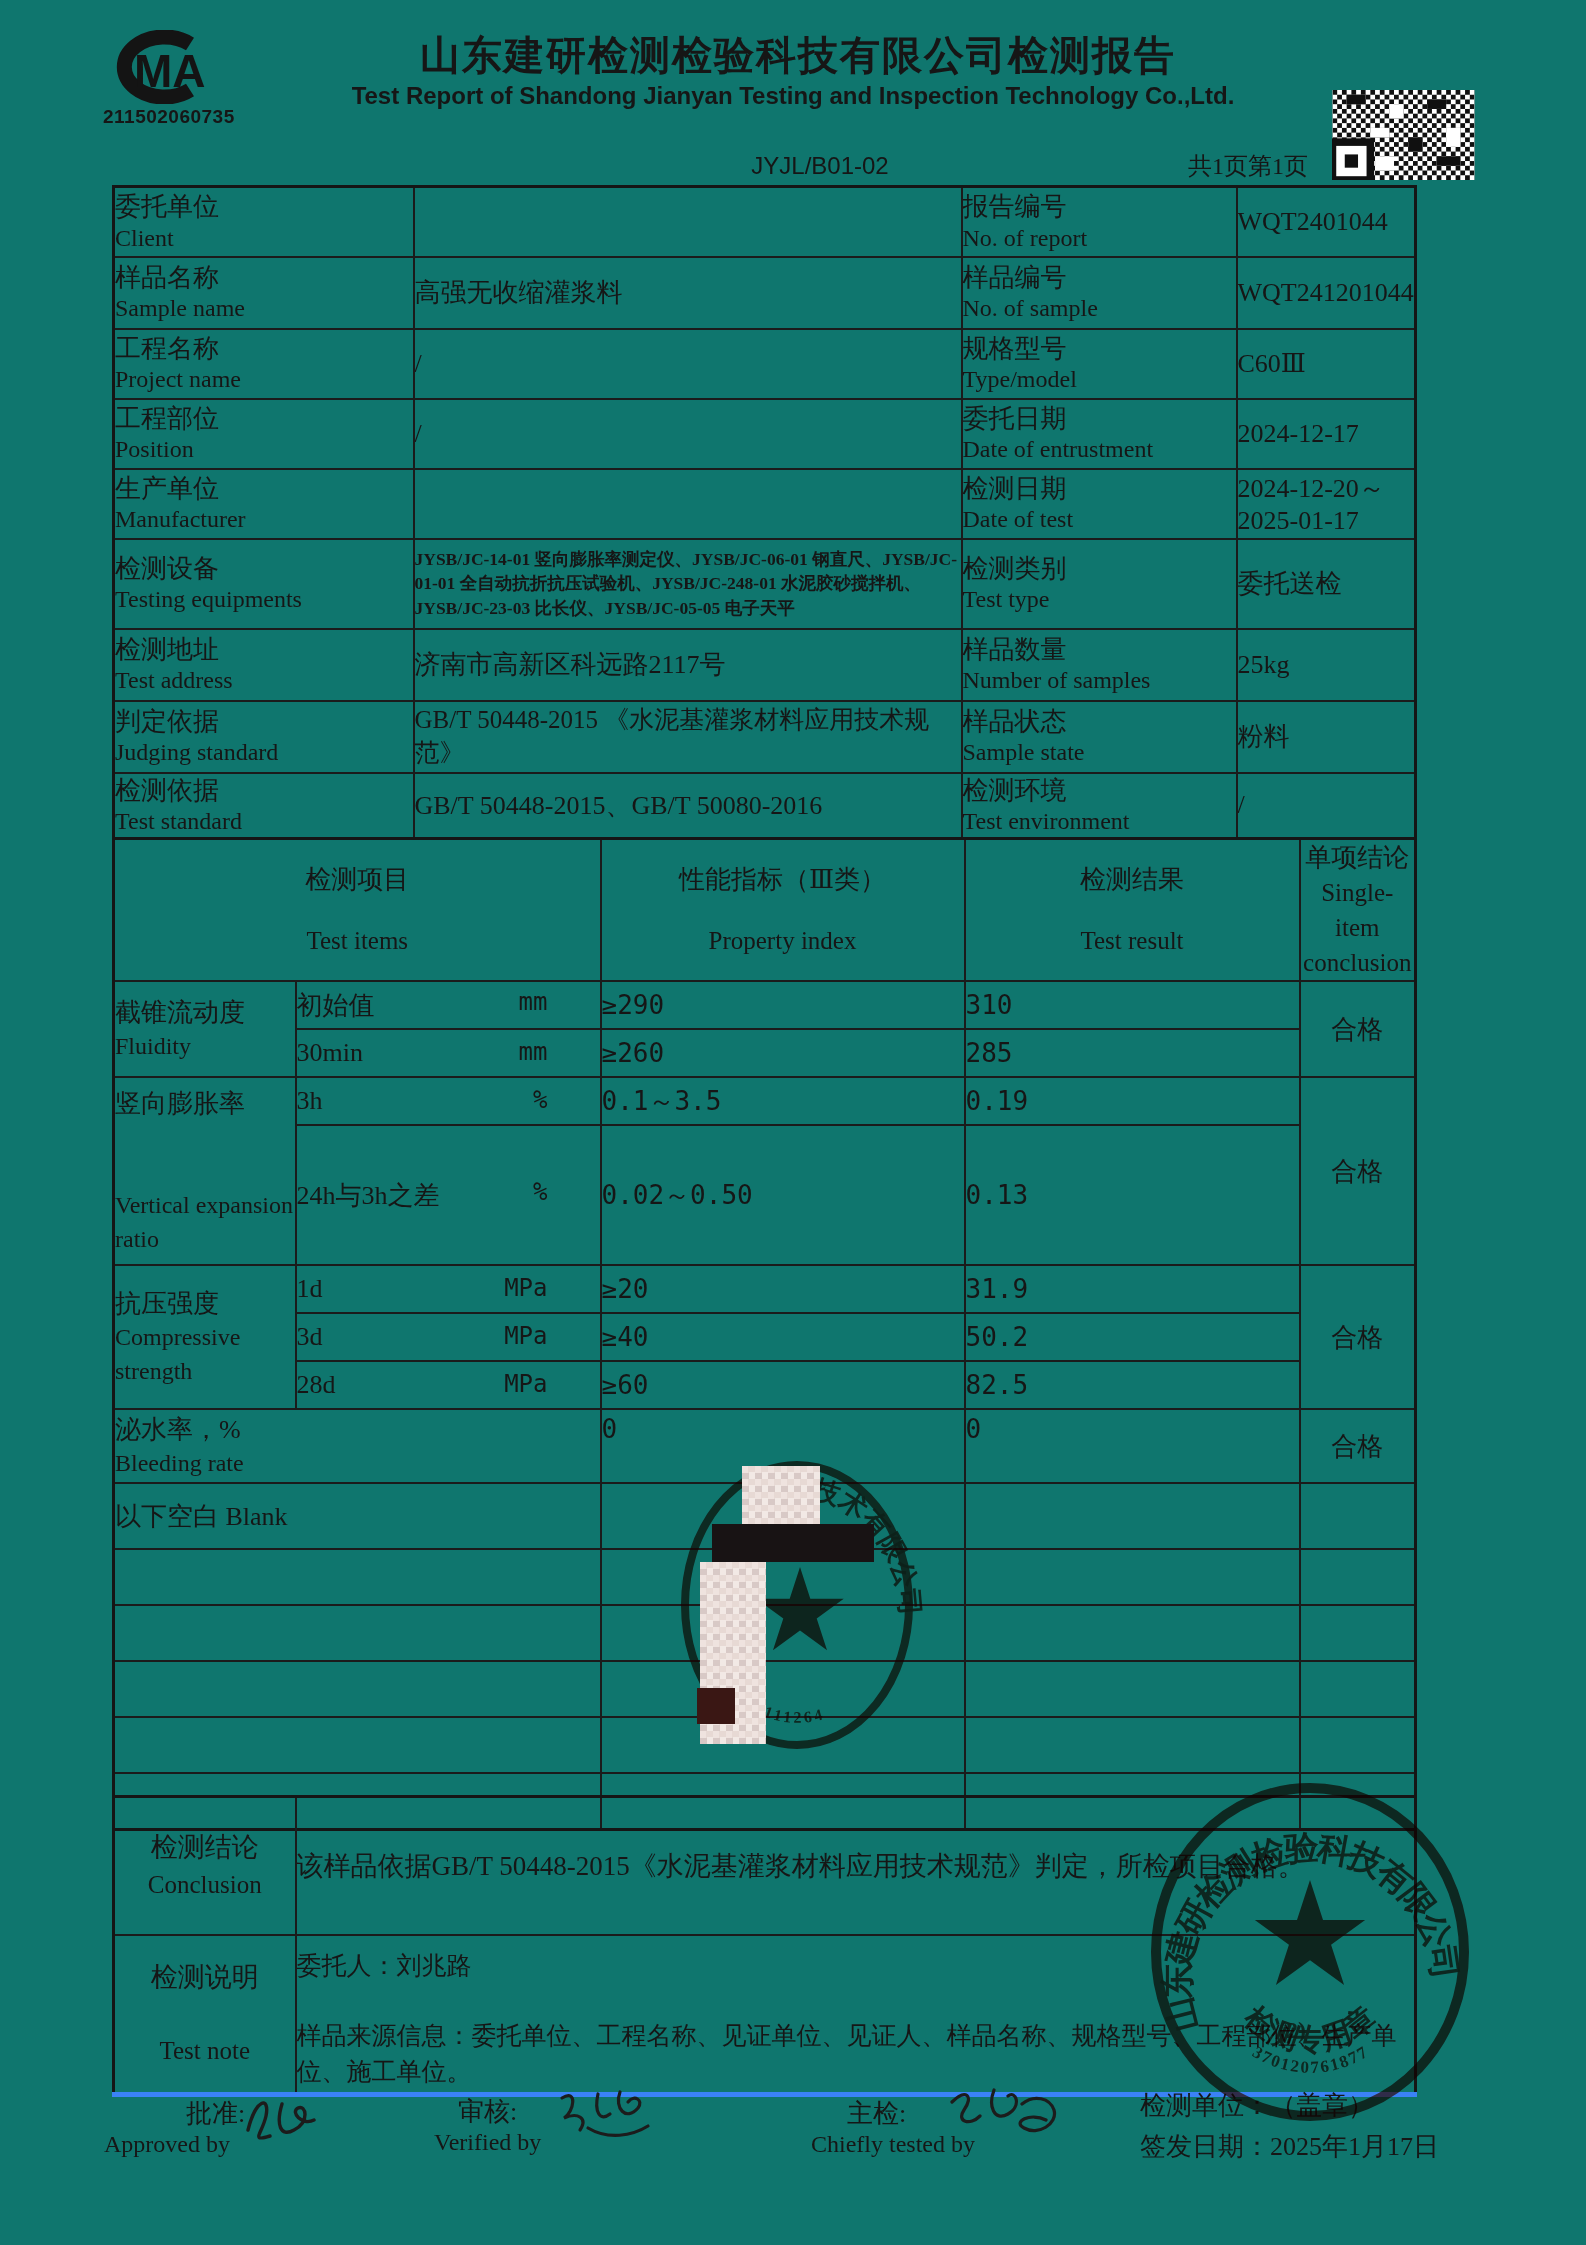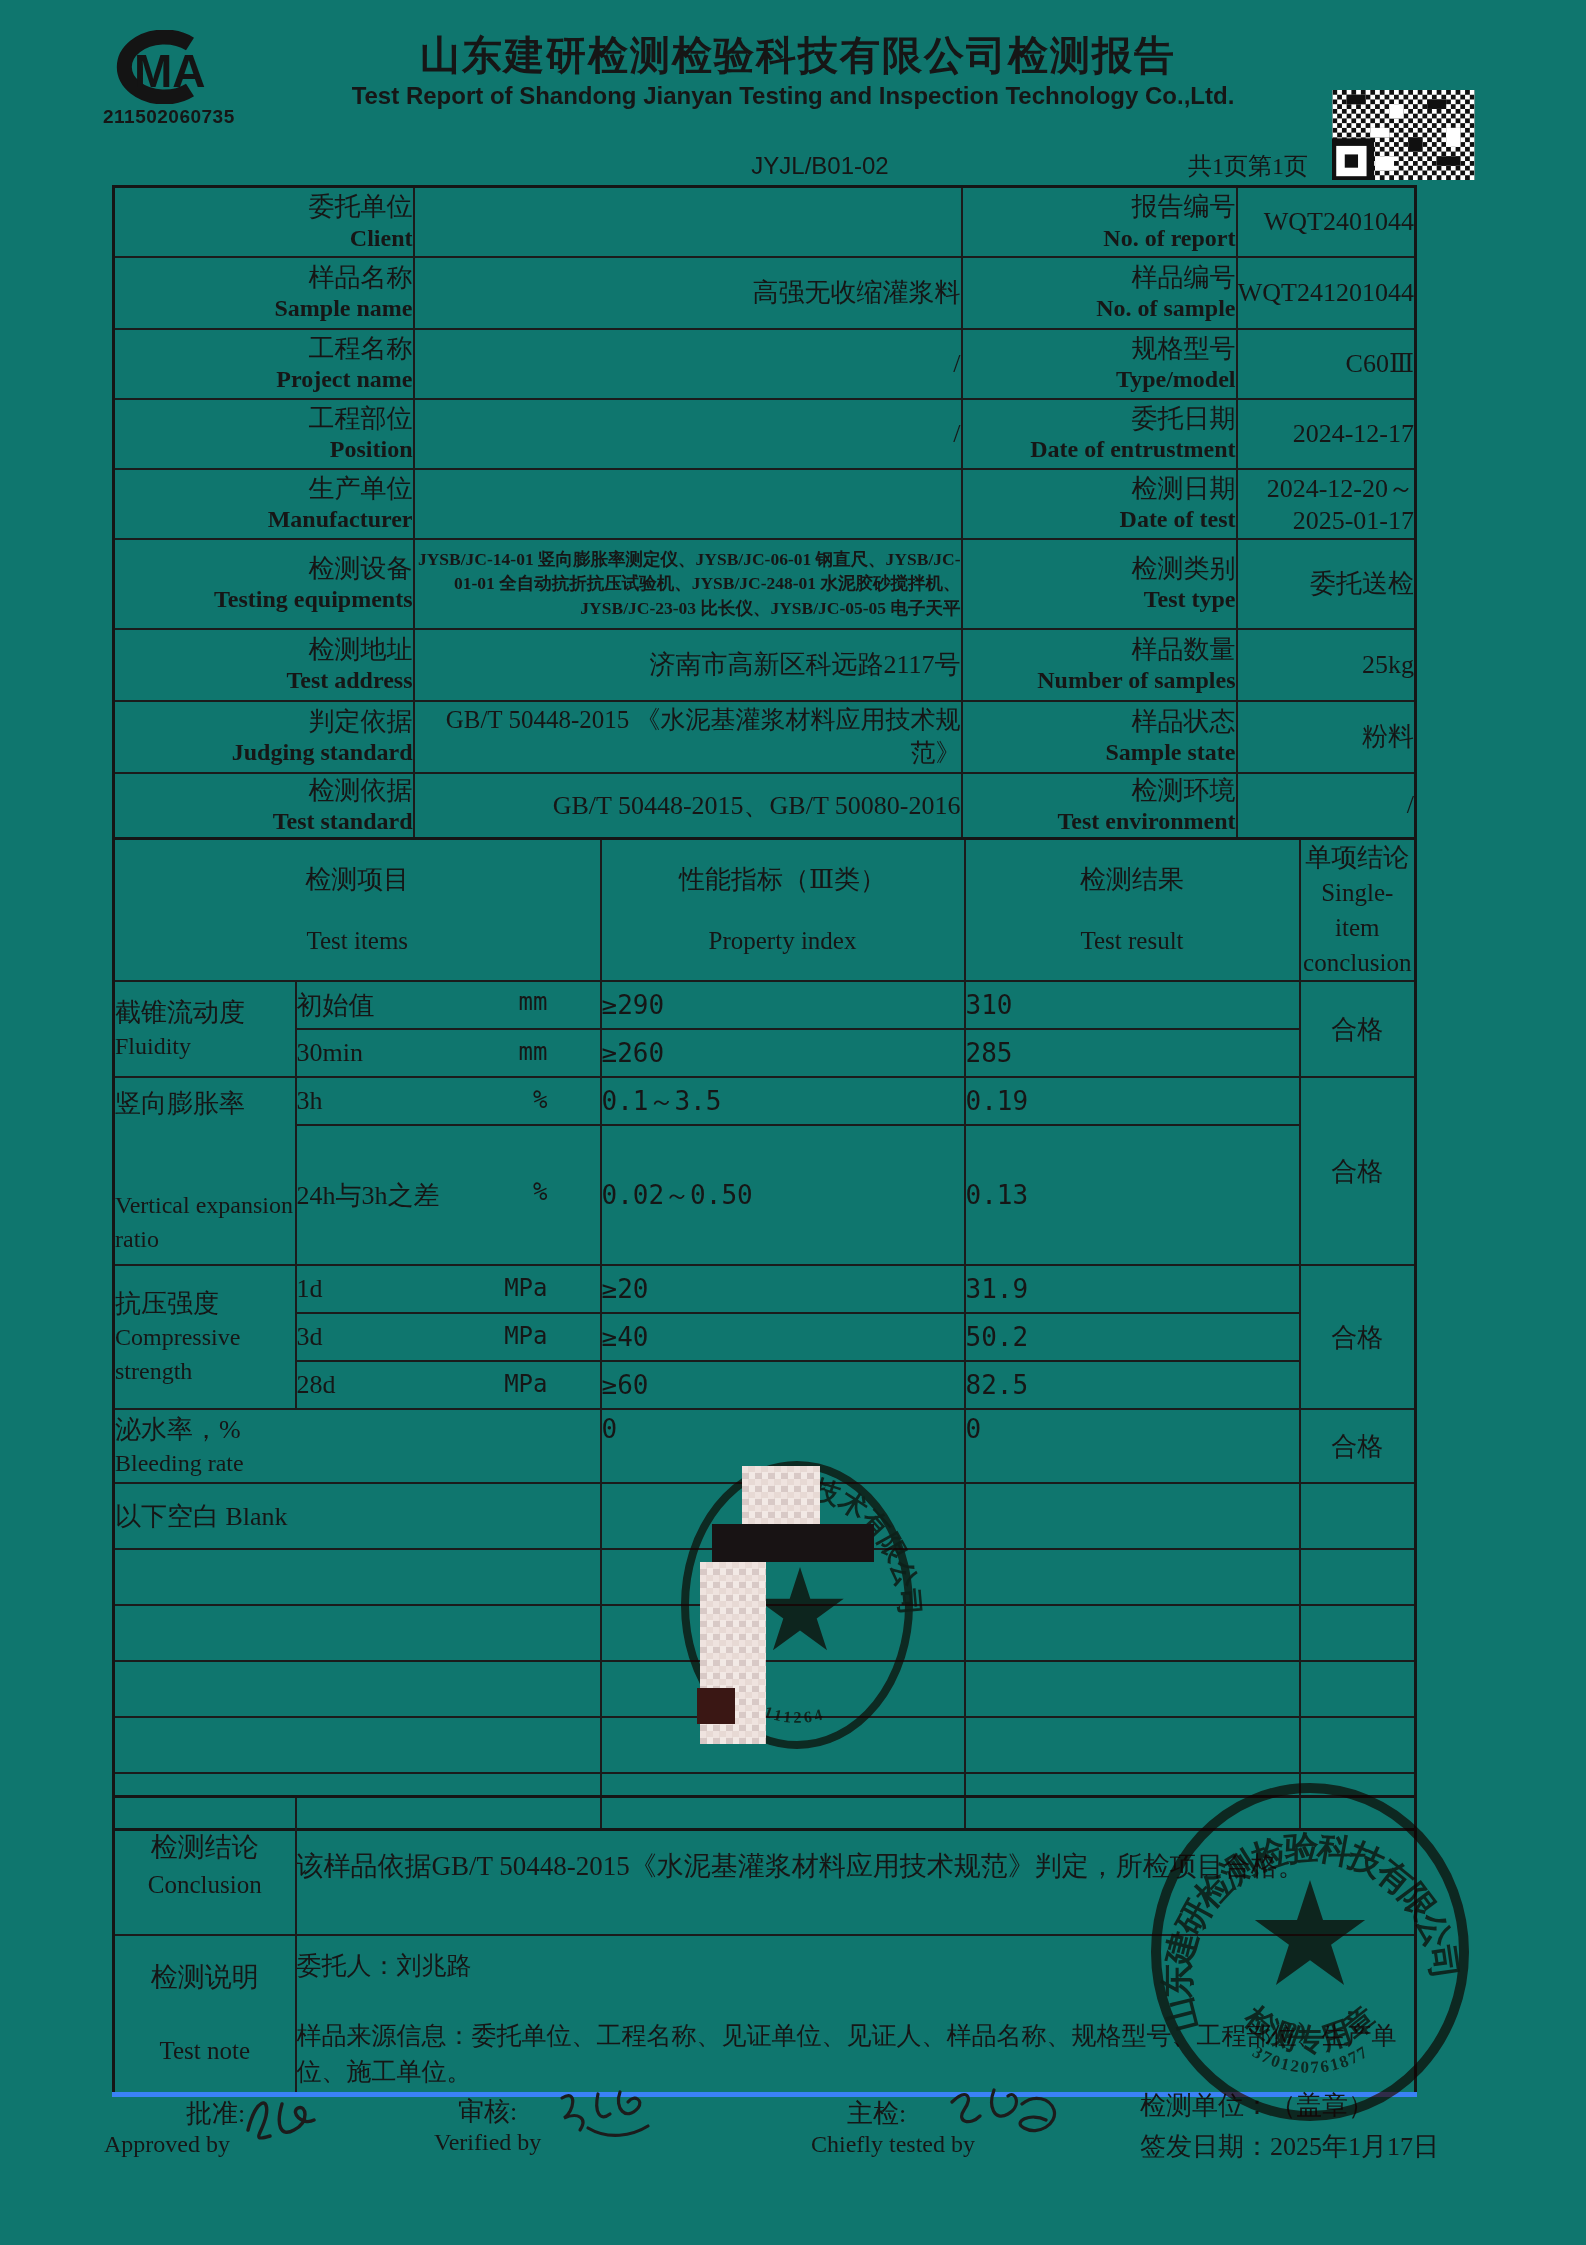--- a/index.html
+++ b/index.html
@@ -11,26 +11,26 @@
   .title-cn{position:absolute;left:5px;top:28px;width:1586px;text-align:center;font-size:40px;font-weight:bold;letter-spacing:2px;}
   .title-en{position:absolute;left:0;top:82px;width:1586px;text-align:center;font-size:24px;font-weight:bold;font-family:"Liberation Sans",sans-serif;}
   .form-code{position:absolute;left:640px;top:152px;width:360px;text-align:center;font-size:24px;font-family:"Liberation Sans",sans-serif;}
   .page-info{position:absolute;left:1188px;top:150px;font-size:24px;}
   .qr{position:absolute;left:1332px;top:90px;width:143px;height:90px;}
   
   table{border-collapse:collapse;table-layout:fixed;}
   .tbl{position:absolute;left:112px;width:1302px;}
   .tbl td{border:2px solid #1b1b1b;padding:0;vertical-align:middle;overflow:hidden;}
   .tbl{border:3px solid #151515;}
-  .info-tbl{top:185px;text-align:right;}
+  .info-tbl{top:185px;}
   .res-tbl{top:837px;}
   .bot-tbl{top:1795px;border-bottom:5px solid #3b82f6;}
   .lab{padding:4px 6px 4px 8px;}
   .lab .cn{display:block;font-size:26px;line-height:1.25;}
-  .lab .en{display:block;font-size:24px;line-height:1.2;font-weight:bold;}
+  .lab .en{display:block;font-size:24px;line-height:1.2;}
   .val{font-size:26px;padding:4px 8px;}
   .val-sm{font-size:17.5px;line-height:1.4;padding:3px 6px;font-weight:bold;}
   .two-line span{display:block;}
   .res-tbl td{font-size:26px;}
   .grp{vertical-align:top;padding:4px 4px 4px 8px;font-size:26px;line-height:1.3;}
   .grp .en{font-size:24px;}
   .item-cell{padding-left:8px;}
   .item-cell .unit{float:right;padding-right:52px;font-family:"DejaVu Sans Mono",monospace;font-size:24px;}
   .num{padding-left:8px;font-family:"DejaVu Sans Mono",monospace;font-size:25px;}
   .concl{text-align:center;font-size:27px;}

